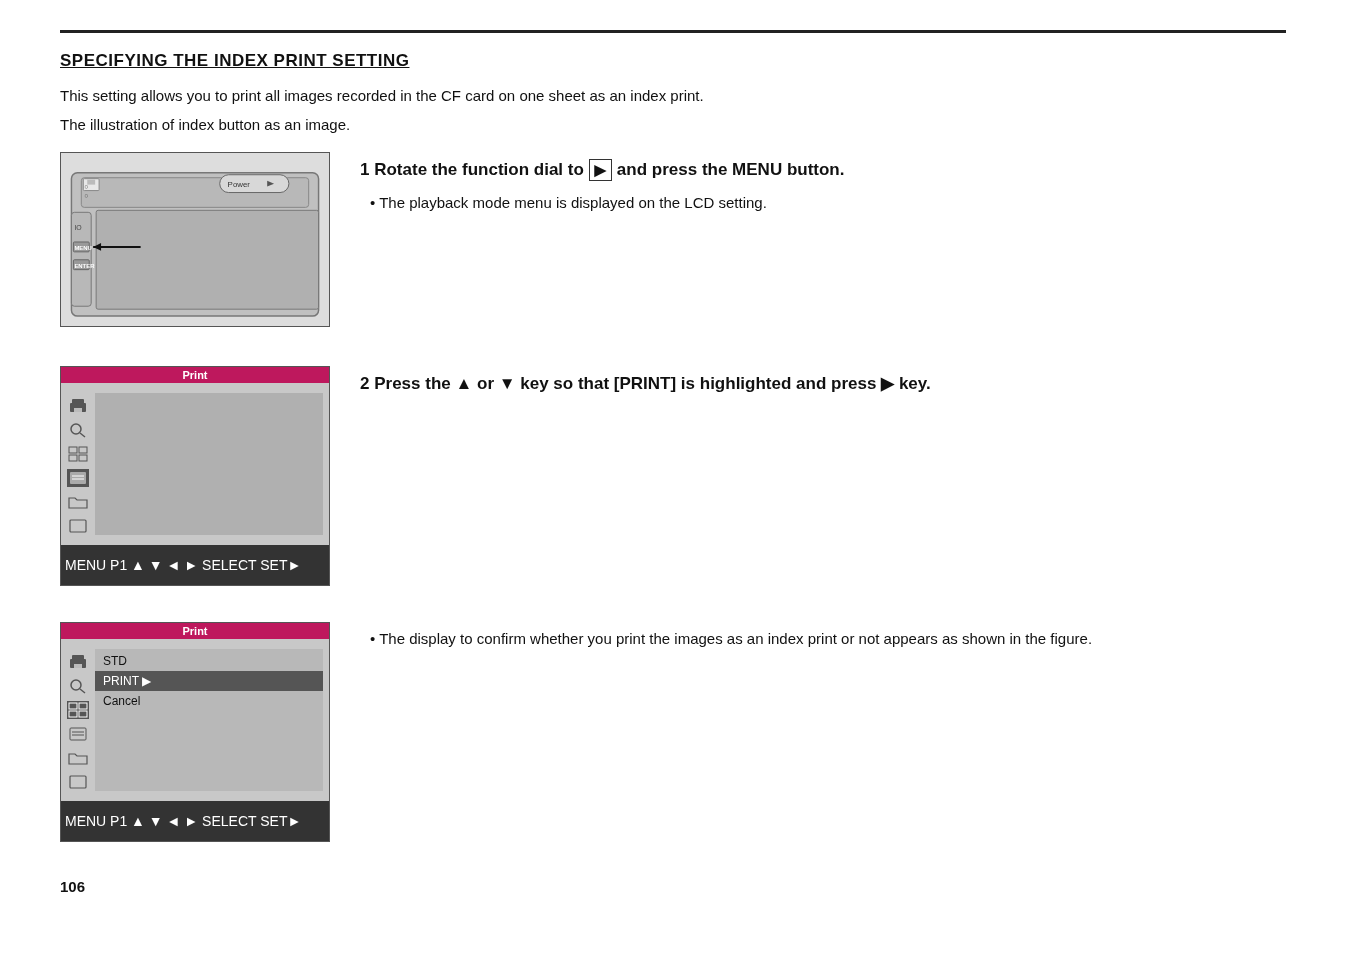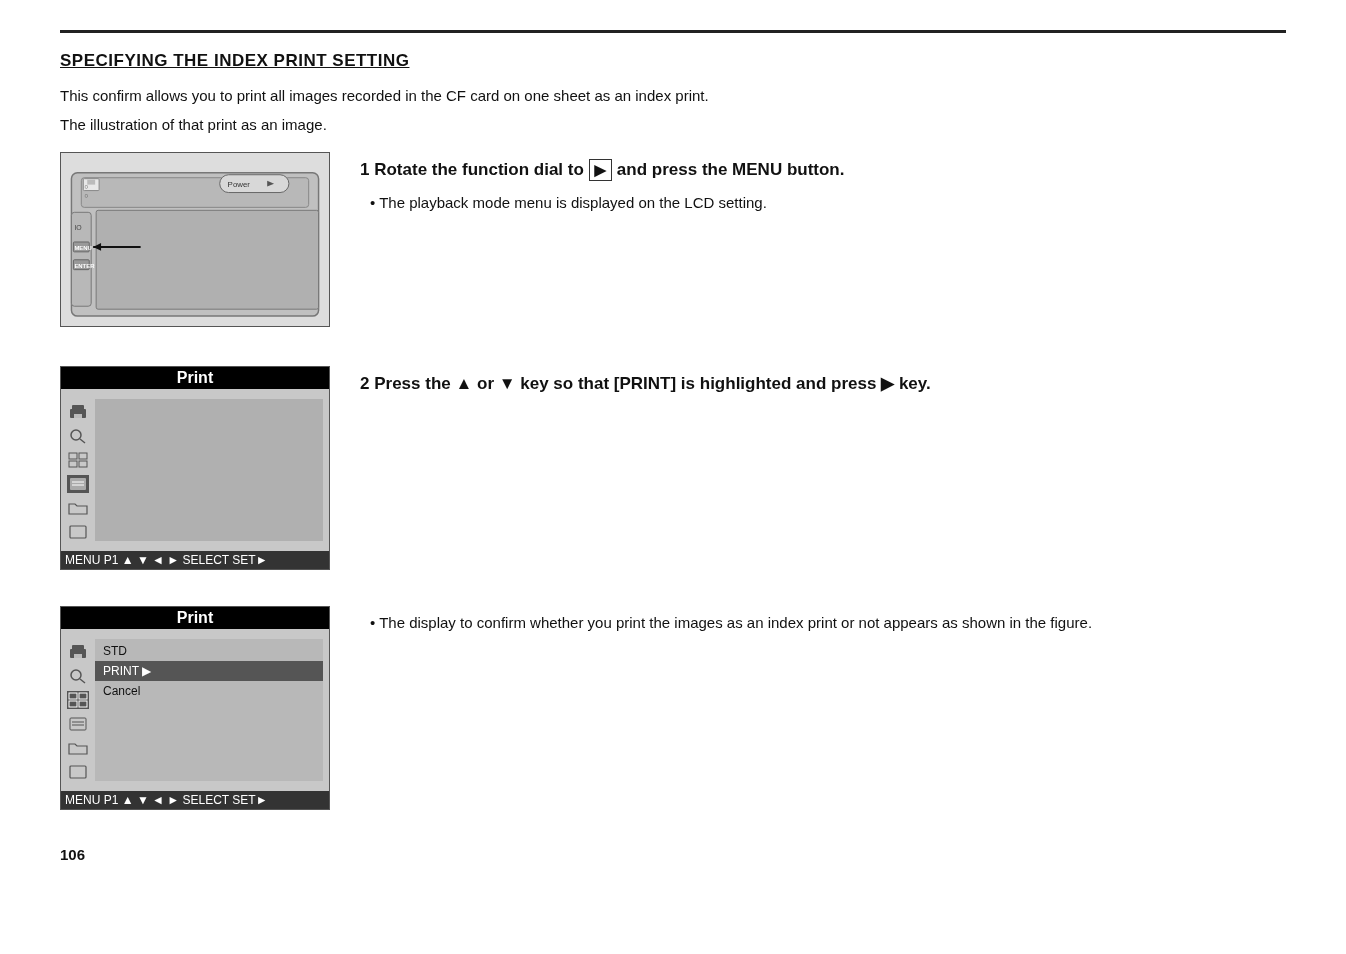--- a/index.html
+++ b/index.html
@@ -68,24 +68,24 @@
     
     .menu-screen {
       width: 270px;
       border: 1.5px solid #555;
       background: #c8c8c8;
       position: relative;
       font-size: 11px;
     }
 
     .menu-screen .menu-title-bar {
-      background: #000000;
+      background: #be185d;
       color: #fff;
       text-align: center;
-      font-size: 16px;
+      font-size: 11px;
       font-weight: bold;
       padding: 2px 12px;
     }
 
     .menu-screen .menu-body {
       display: flex;
       flex-direction: row;
       padding: 10px 6px;
       min-height: 100px;
     }
@@ -116,22 +116,22 @@
     .menu-screen .content-col {
       flex: 1;
       background: #b0b0b0;
       min-height: 80px;
       position: relative;
     }
 
     .menu-screen .bottom-bar {
       background: #333;
       color: #fff;
-      font-size: 12px;
-      padding: 2px 4px;
+      font-size: 14px;
+      padding: 12px 4px;
       display: flex;
       align-items: center;
     }
 
     
     .menu-item-row {
       padding: 3px 8px;
       font-size: 12px;
       display: flex;
       align-items: center;
@@ -148,22 +148,22 @@
       font-weight: bold;
     }
   </style>
 </head>
 <body>
 
 <div class="top-rule"></div>
 
 <div class="section-title">SPECIFYING THE INDEX PRINT SETTING</div>
 
-<p class="intro-text">This confirm allows you to print all images recorded in the CF card on one sheet as an index print.</p>
-<p class="intro-text" style="margin-bottom:4px;">The illustration of that print as an image.</p>
+<p class="intro-text">This setting allows you to print all images recorded in the CF card on one sheet as an index print.</p>
+<p class="intro-text" style="margin-bottom:4px;">The illustration of index button as an image.</p>
 
 <div class="step-row" style="margin-top:16px;">
   <div class="step-image">
     
     <svg width="270" height="175" viewBox="0 0 270 175" xmlns="http://www.w3.org/2000/svg" style="border:1.5px solid #555; background:#ddd;">
 
       <rect x="10" y="20" width="250" height="145" rx="6" ry="6" fill="#c0c0c0" stroke="#777" stroke-width="1.5"></rect>
 
       <rect x="20" y="25" width="230" height="30" rx="3" fill="#b8b8b8" stroke="#888" stroke-width="1"></rect>
 

